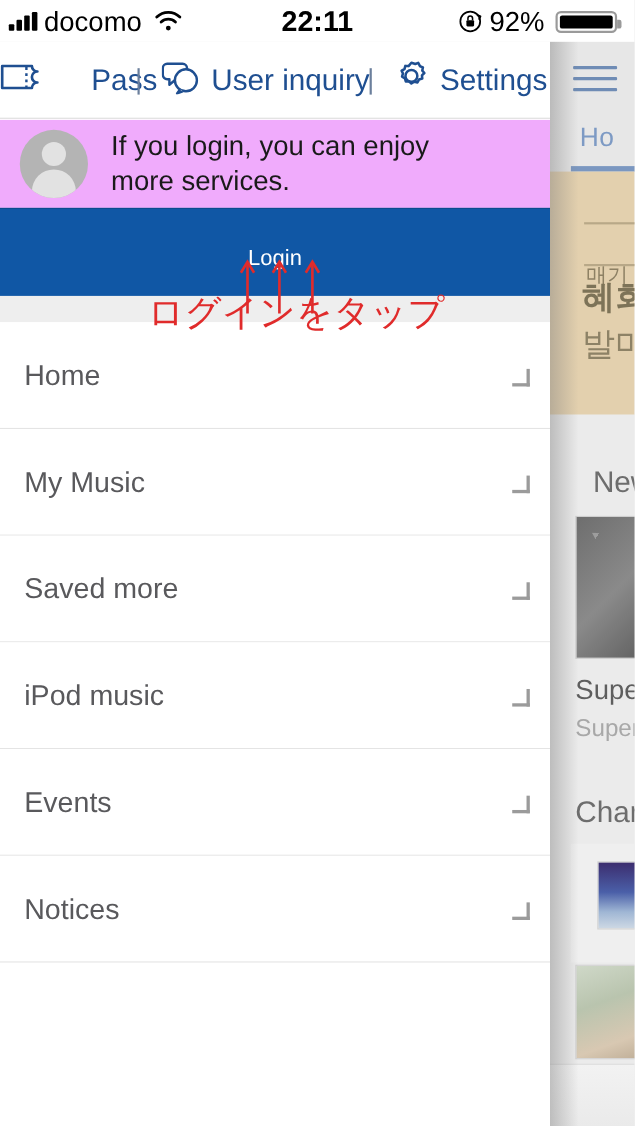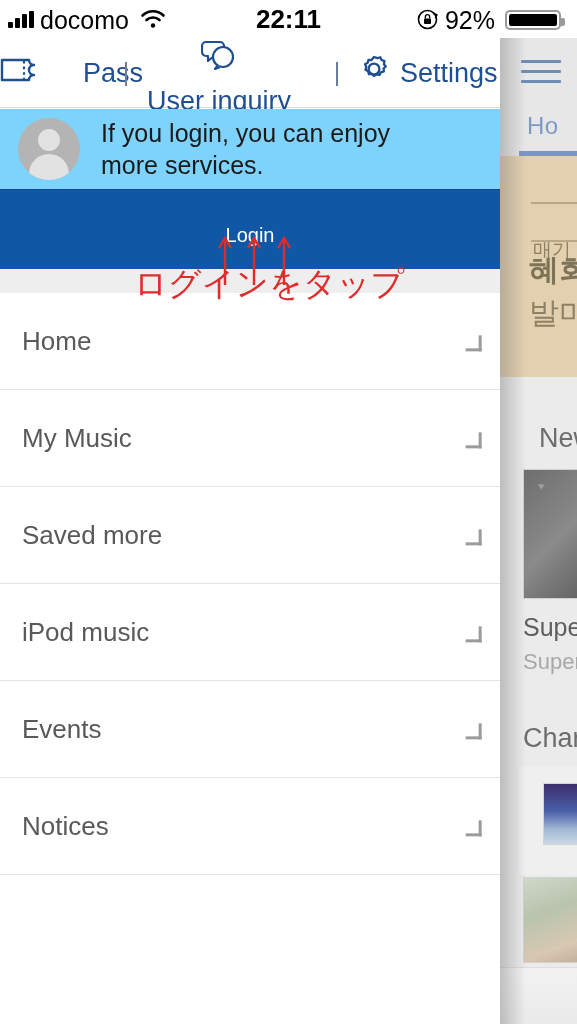--- a/index.html
+++ b/index.html
@@ -131,29 +131,29 @@
 
   #toolbar {
     position:absolute; top:0; left:0; right:0; height:70px;
     background:#fff; border-bottom:1px solid #dcdcdc;
   }
   .tb-item {
     position:absolute; top:0; height:70px; display:flex; align-items:center; gap:9px;
     color:#1f4f91; font-size:27px;
   }
   #tb-pass { left:0;gap:43px; }
-  #tb-inquiry { left:147px;flex-direction:column; }
+  #tb-inquiry { left:147px; }
   #tb-settings { left:357px; }
   .tb-sep { position:absolute; top:24px; width:2px; height:24px; background:#6b7f9c; }
   #sep1 { left:125px; } #sep2 { left:336px; }
   .tb-ico { display:inline-block; }
 
   #profile {
     position:absolute; top:71px; left:0; right:0; height:80px;
-    background:#7dd3fc; display:flex; align-items:center;
+    background:#f0abfc; display:flex; align-items:center;
   }
   #avatar {
     width:62px; height:62px; border-radius:50%; margin-left:18px; flex:none;
     background:#b4b4b4; position:relative; overflow:hidden;
   }
   #avatar:before {
     content:""; position:absolute; top:11px; left:50%; transform:translateX(-50%);
     width:22px; height:22px; border-radius:50%; background:#e2e2e2;
   }
   #avatar:after {

